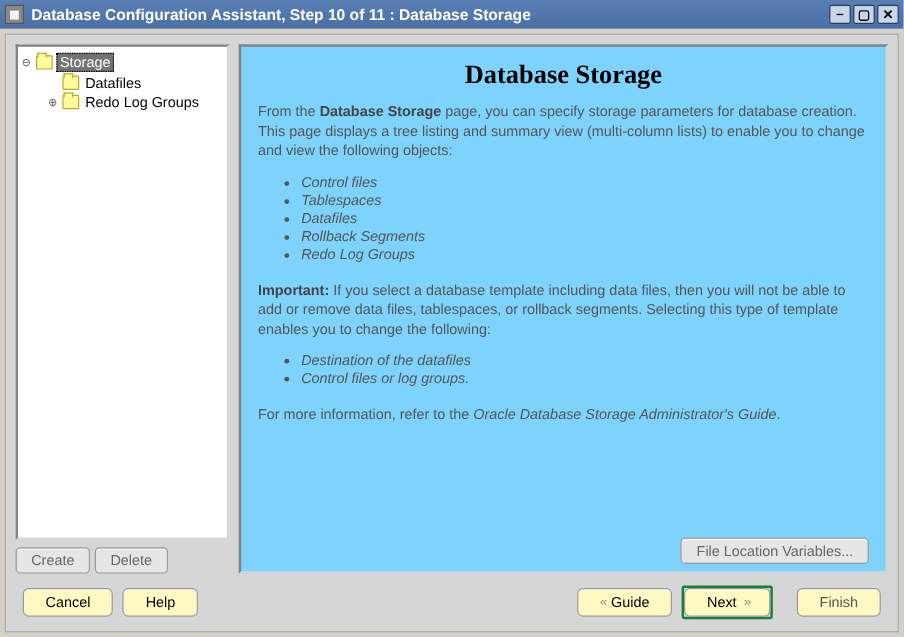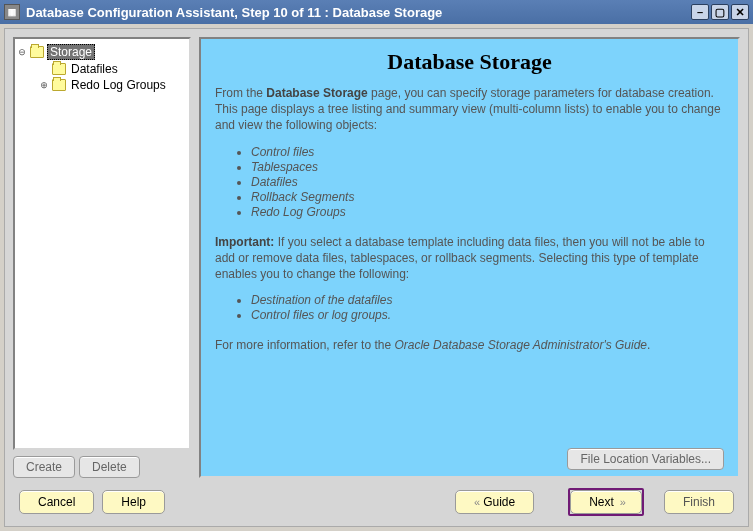--- a/index.html
+++ b/index.html
@@ -189,25 +189,24 @@
     cursor: pointer;
     box-shadow: inset 0 1px 0 #fff;
     display: inline-flex;
     align-items: center;
     gap: 6px;
     font-family: Liberation Sans, sans-serif;
   }
   .navbtn.enabled { color: #000; }
   .navbtn .arrow { font-size: 11px; color: #888; letter-spacing: -3px; }
   .highlight-red {
-    border: 2px solid #701a75;
+    border: 2px solid #15803d;
     border-radius: 2px;
     padding: 0;
     display: inline-flex;
-    margin-left: 26px;
   }
   .highlight-red .navbtn { margin: 0; }
   .rightgap { width: 4px; }
 </style>
 </head>
 <body>
 
 <div class="titlebar">
   <div class="appicon">▦</div>
   <div class="title-text">Database Configuration Assistant, Step 10 of 11 : Database Storage</div>

